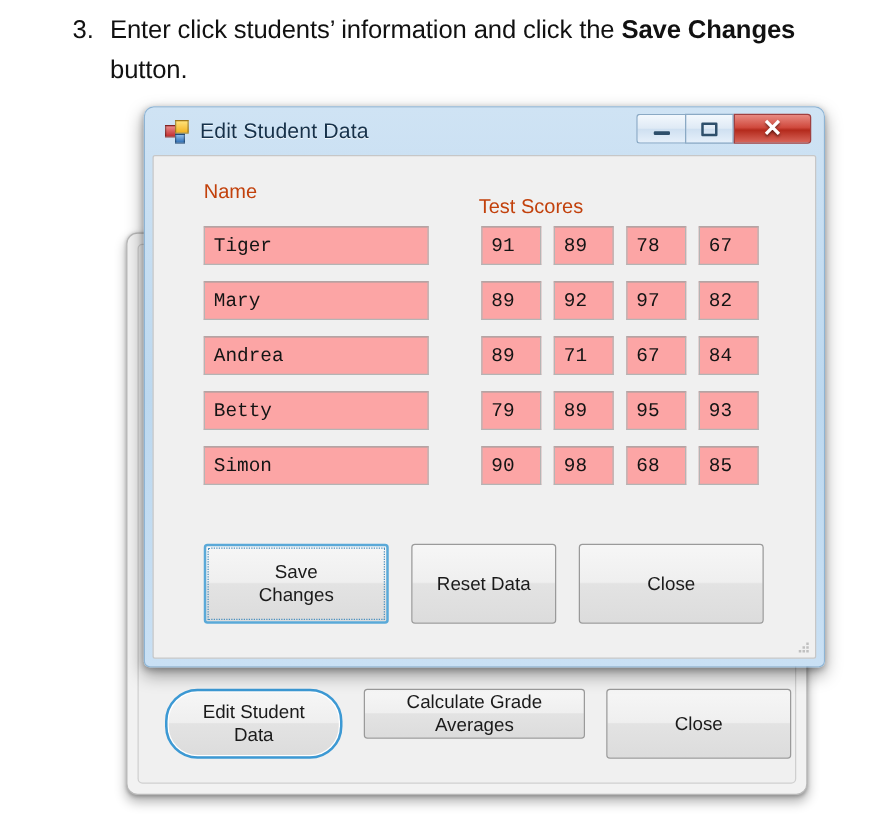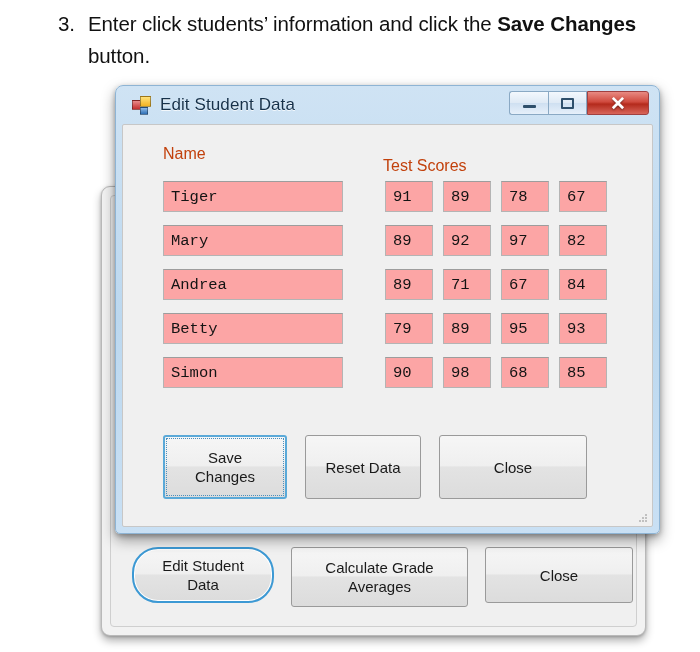--- a/index.html
+++ b/index.html
@@ -98,21 +98,21 @@
   }
   .btn.focused-dotted::after {
     content: "";
     position: absolute;
     left: 1px; top: 1px; right: 1px; bottom: 1px;
     border: 1px dotted #4a8fbe;
     pointer-events: none;
   }
 
   .bg-btn-edit   { width: 142px; height: 56px; border-radius: 26px; }
-  .bg-btn-calc   { width: 177px; height: 60px; }
+  .bg-btn-calc   { width: 177px; height: 40px; }
   .bg-btn-close  { width: 148px; height: 56px; }
 
   
   .dialog {
     position: absolute;
     left: 115px;
     top: 85px;
     width: 545px;
     height: 449px;
     border-radius: 8px 8px 5px 5px;
@@ -249,21 +249,21 @@
   .tb-name { width: 180px; margin-right: 42px; }
   .tb-score { width: 48px; margin-right: 10px; }
 
   .dlg-buttons {
     position: absolute;
     left: 40px;
     top: 310px;
     display: flex;
     gap: 18px;
   }
-  .dlg-btn-save  { width: 124px; height: 64px; }
+  .dlg-btn-save  { width: 148px; height: 64px; }
   .dlg-btn-reset { width: 116px; height: 64px; }
   .dlg-btn-close { width: 148px; height: 64px; }
 
   .resize-grip {
     position: absolute;
     right: 3px;
     bottom: 2px;
     width: 12px;
     height: 12px;
     opacity: 0.55;

